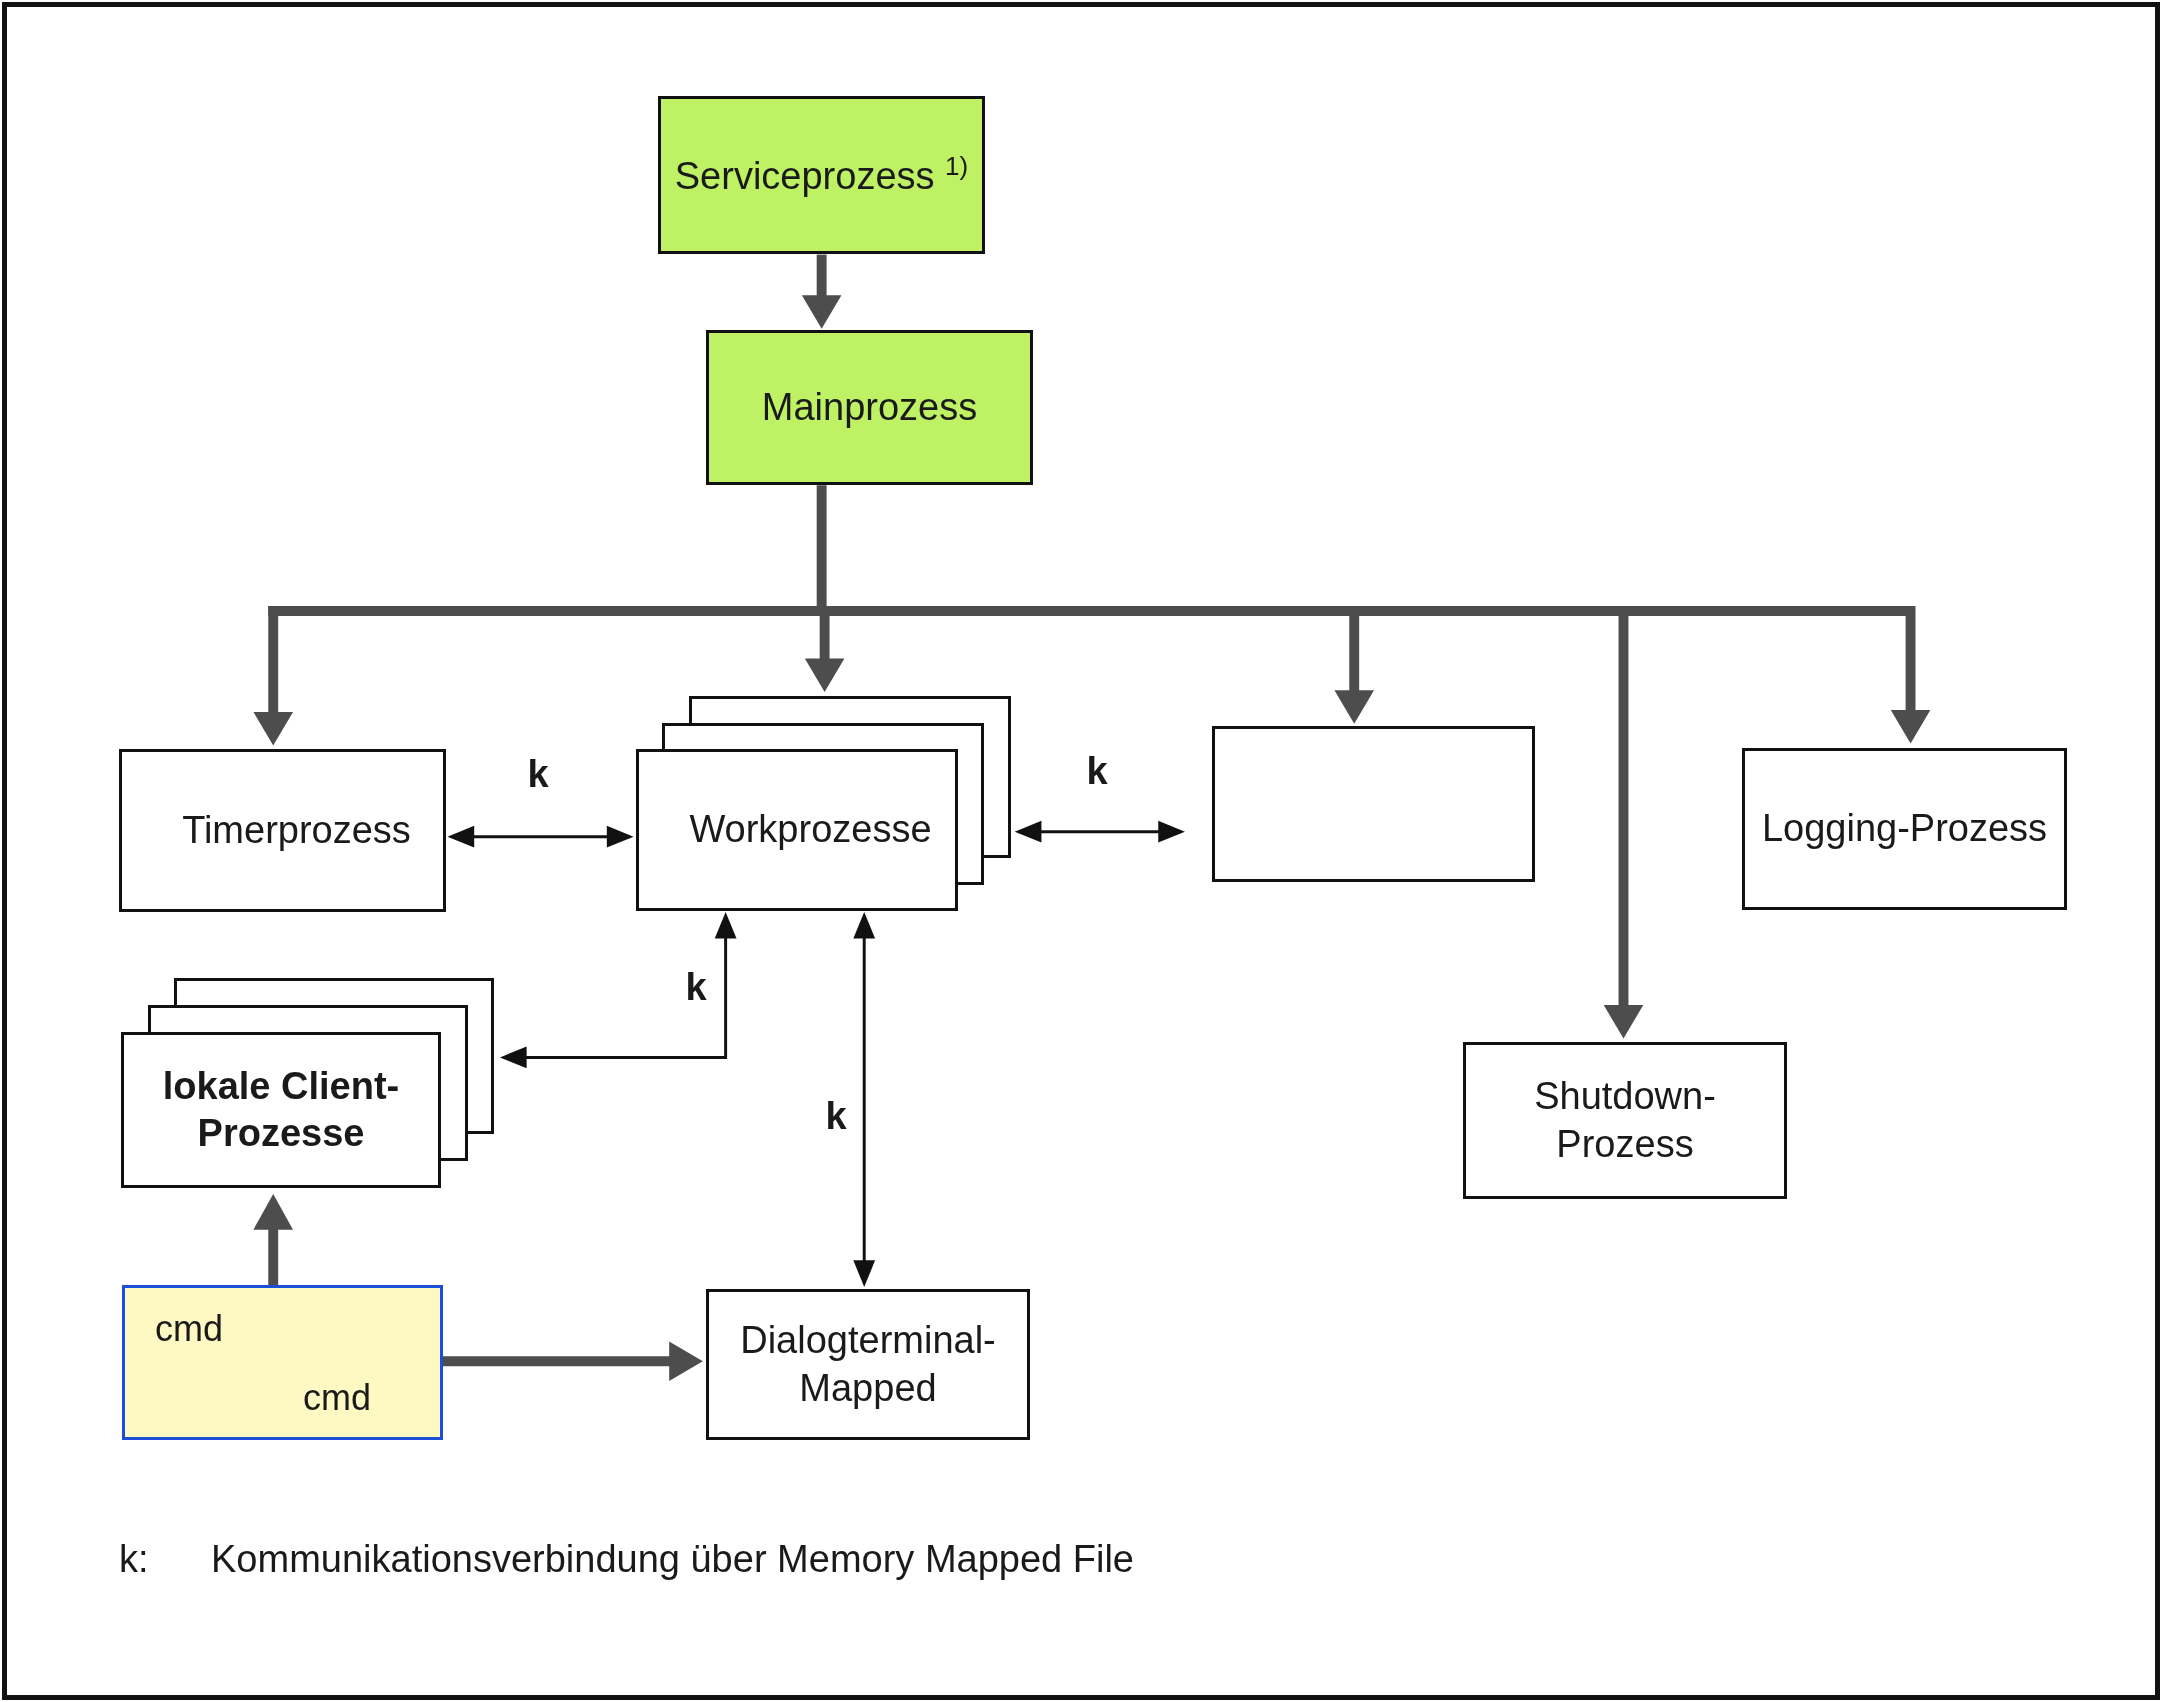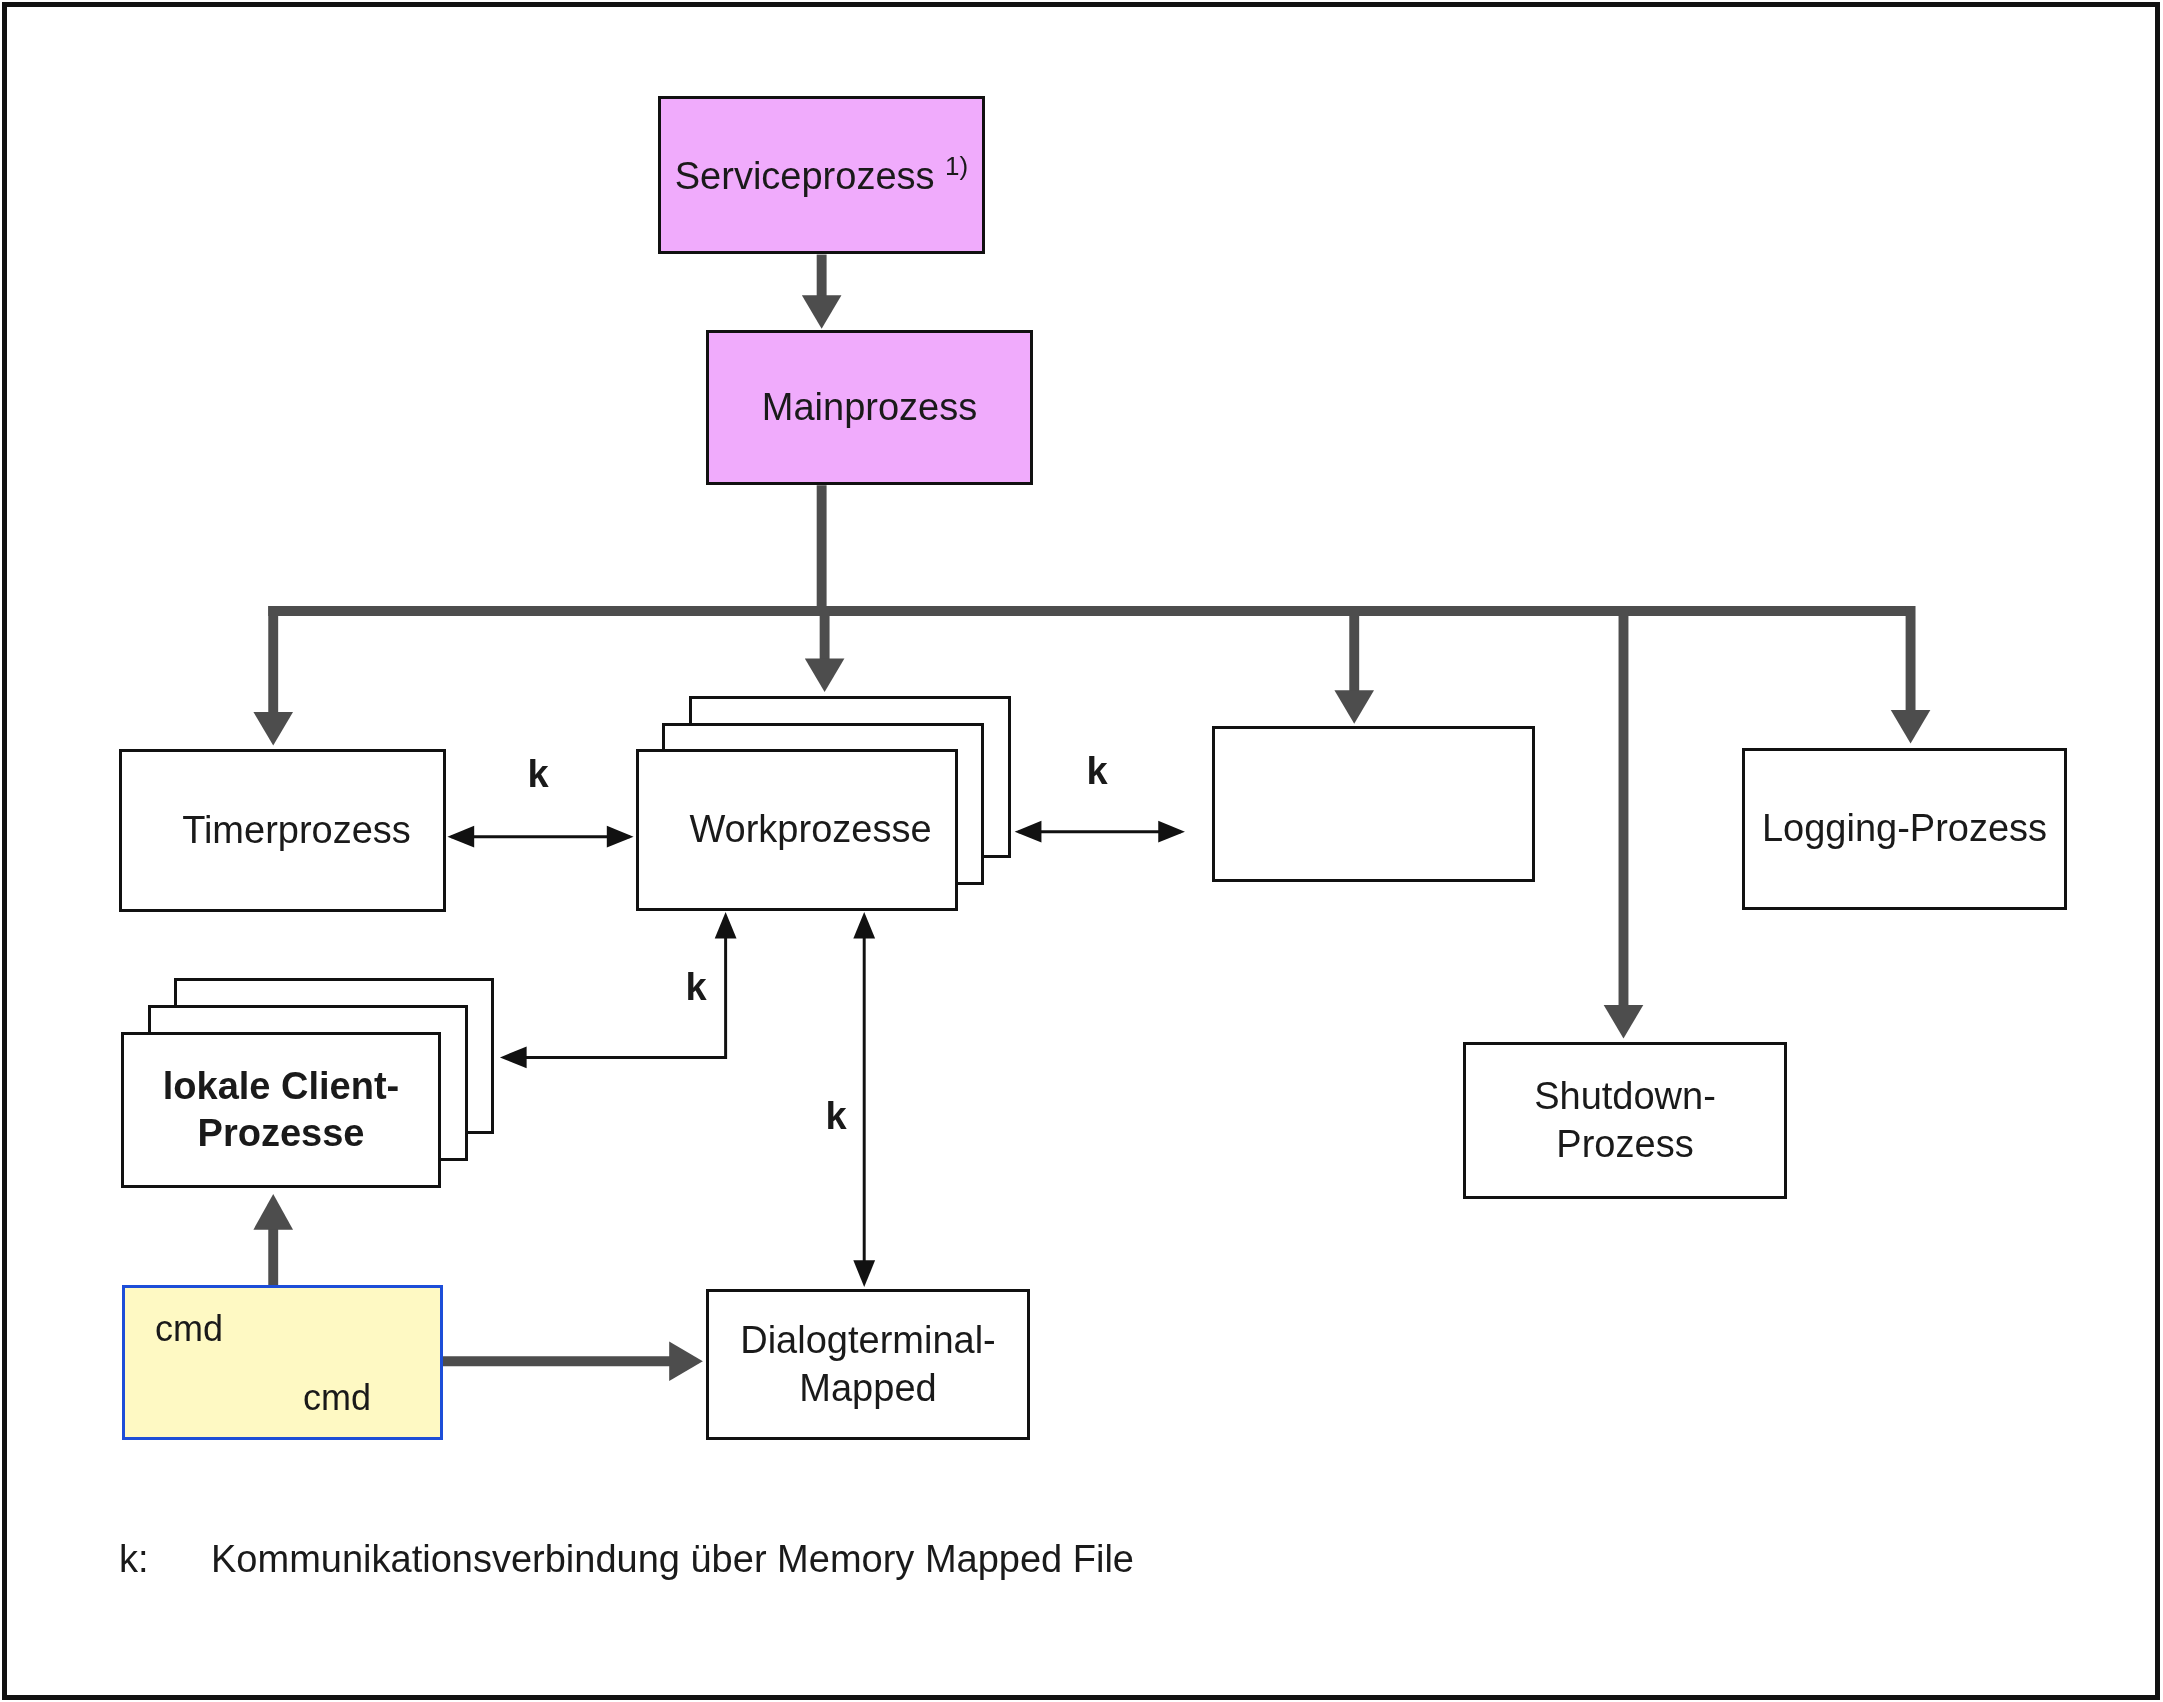--- a/index.html
+++ b/index.html
@@ -19,21 +19,21 @@
   svg.connectors{position:absolute;left:0;top:0;width:2163px;height:1703px;}
   .box{
     position:absolute;
     border:3px solid #111111;
     background:#ffffff;
     display:flex;align-items:center;justify-content:center;
     text-align:center;
     font-size:38px;line-height:1.25;
     box-sizing:border-box;
   }
-  .box.gray{background:#f0abfc;}
+  .box.gray{background:#bef264;}
   .box .lbl{display:block;}
   .box sup{font-size:26px;vertical-align:14px;}
   .stackback{position:absolute;border:3px solid #111111;background:#ffffff;box-sizing:border-box;}
   .klabel{
     position:absolute;
     font-size:38px;font-weight:bold;line-height:1;
     width:44px;text-align:center;
   }
   .cmdbox{
     position:absolute;

